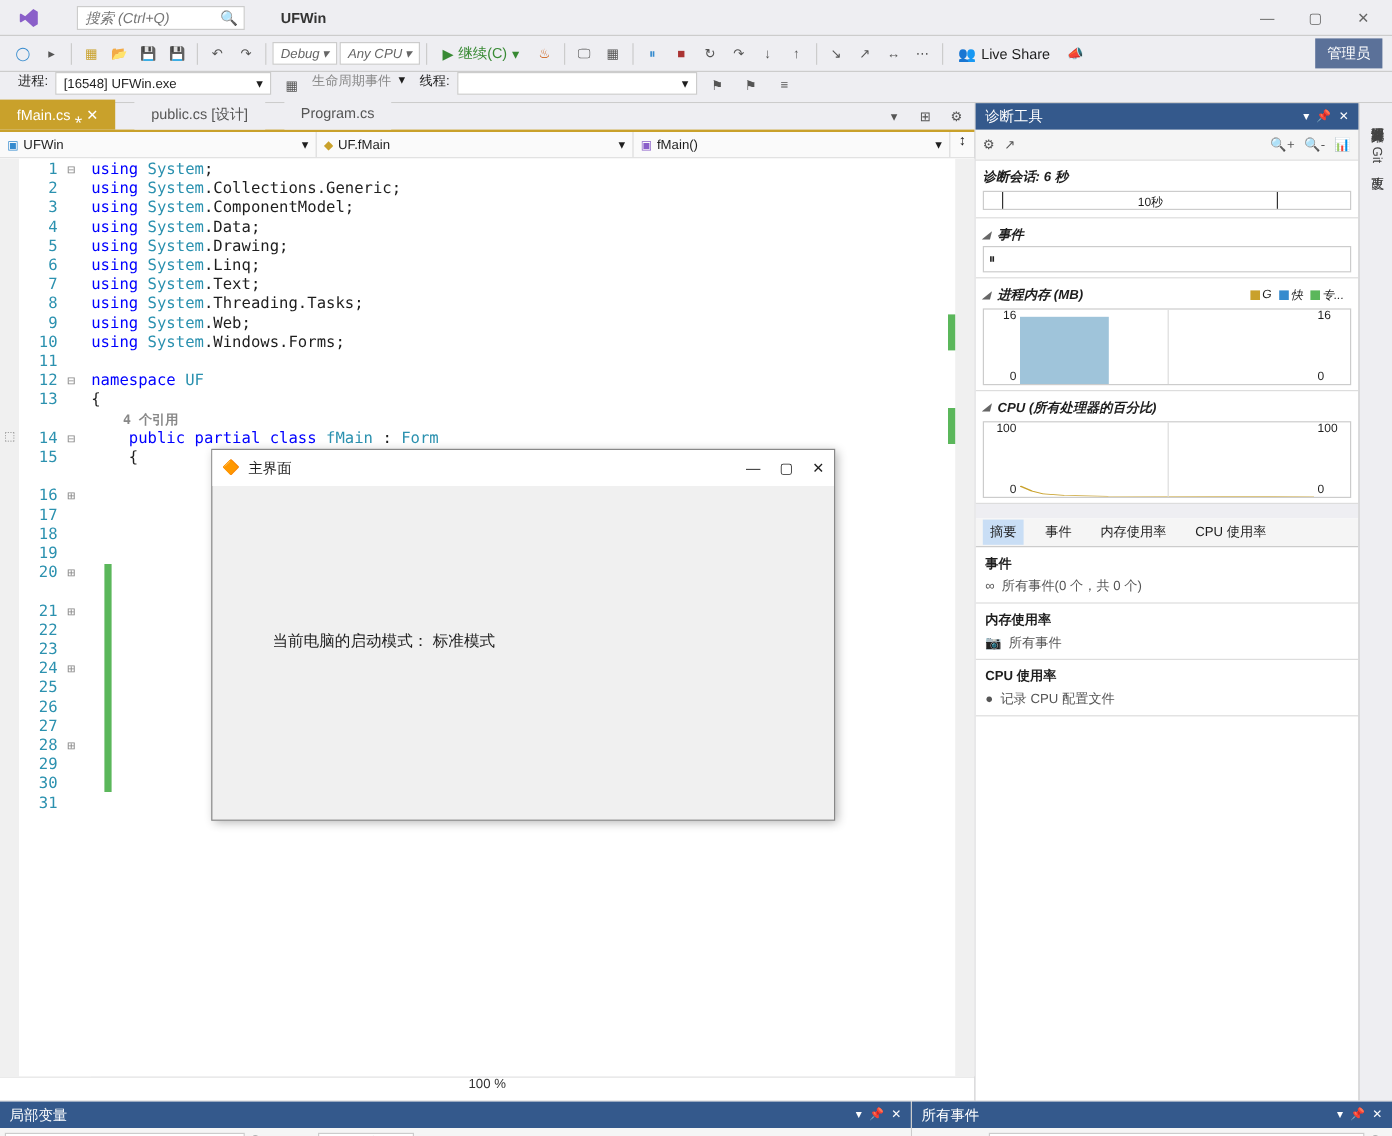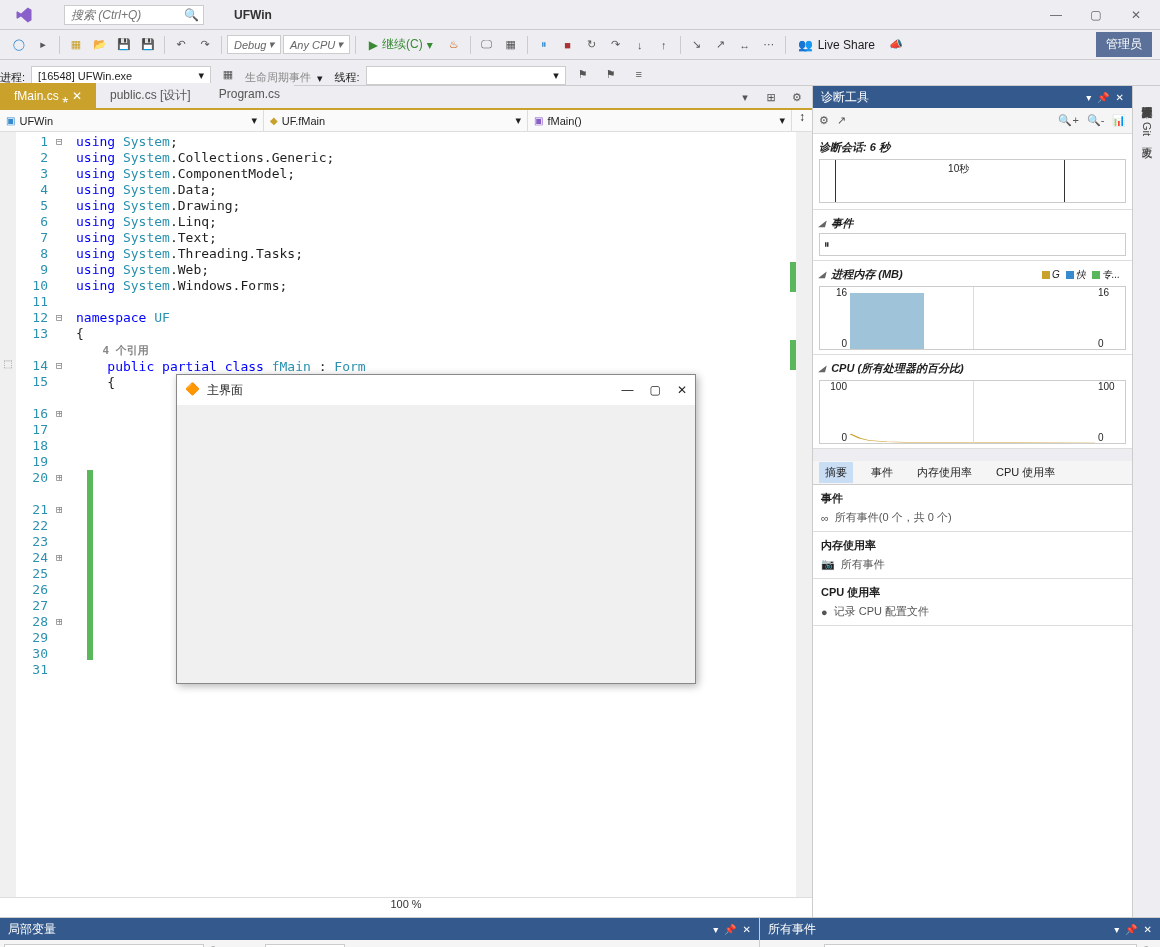--- a/index.html
+++ b/index.html
@@ -14,21 +14,21 @@
 .app-name { margin-left: 30px; color: #333; font-weight: bold; }
 .win-controls { margin-left: auto; display: flex; }
 .win-btn { width: 40px; height: 28px; display: flex; align-items: center; justify-content: center; cursor: pointer; color: #666; }
 .toolbar { height: 30px; background: #eeeef2; display: flex; align-items: center; padding: 0 8px; gap: 2px; border-bottom: 1px solid #ccc; }
 .tb-btn { width: 22px; height: 22px; display: flex; align-items: center; justify-content: center; cursor: pointer; color: #555; font-size: 11px; }
 .tb-dropdown { padding: 2px 6px; border: 1px solid #ccc; background: #fff; font-size: 11px; font-style: italic; color: #666; display: flex; align-items: center; gap: 2px; }
 .tb-sep { width: 1px; height: 18px; background: #ccc; margin: 0 3px; }
 .tb-text-btn { padding: 2px 8px; cursor: pointer; display: flex; align-items: center; gap: 4px; }
 .tb-continue { color: #388a34; }
 .admin-btn { background: #5b7199; color: #fff; padding: 4px 10px; margin-left: auto; }
-.toolbar2 { height: 26px; background: #eeeef2; display: flex; align-items: flex-end; padding: 0 0; gap: 6px; border-bottom: 1px solid #ccc; font-size: 11px; }
+.toolbar2 { height: 26px; background: #eeeef2; display: flex; align-items: flex-start; padding: 0 15px; gap: 6px; border-bottom: 1px solid #ccc; font-size: 11px; }
 .process-combo { border: 1px solid #ccc; background: #fff; padding: 2px 6px; width: 180px; display: flex; align-items: center; }
 .content-area { display: flex; height: calc(100% - 30px - 30px - 26px - 30px); }
 .editor-column { flex: 1; display: flex; flex-direction: column; min-width: 0; }
 .diag-column { width: 320px; display: flex; flex-direction: column; border-left: 1px solid #ccc; }
 .sidetab-column { width: 28px; background: #eeeef2; display: flex; flex-direction: column; align-items: center; border-left: 1px solid #ccc; }
 .sidetab { writing-mode: vertical-rl; padding: 12px 4px; font-size: 11px; color: #444; cursor: pointer; }
 .tabs-row { height: 24px; background: #eeeef2; display: flex; align-items: end; border-bottom: 2px solid #c9a12b; position: relative; }
 .doc-tab { padding: 4px 14px; background: #eeeef2; color: #555; cursor: pointer; font-size: 12px; }
 .doc-tab.active { background: #c9a12b; color: #fff; }
 .tab-icons { margin-left: auto; display: flex; gap: 4px; padding-right: 4px; color: #555; }
@@ -51,21 +51,21 @@
 .status-row { height: 20px; background: #fff; border-top: 1px solid #ddd; display: flex; align-items: center; padding: 0 6px; font-size: 11px; color: #555; gap: 12px; flex-direction: column; }
 .status-row .pct { color: #333; }
 .status-row .noissue { color: #388a34; display: flex; align-items: center; gap: 4px; }
 .status-row .spacer { flex: 1; }
 .diag-header { height: 22px; background: #34598c; color: #fff; display: flex; align-items: center; padding: 0 8px; font-size: 12px; position: relative; }
 .diag-header .hdr-icons { margin-left: auto; display: flex; gap: 6px; font-size: 10px; }
 .diag-toolbar { height: 26px; background: #f5f5f5; border-bottom: 1px solid #ddd; display: flex; align-items: center; padding: 0 6px; gap: 8px; font-size: 11px; color: #555; }
 .diag-body { background: #fff; flex: 1; overflow: auto; font-size: 11px; }
 .diag-section { border-bottom: 1px solid #ddd; padding: 4px 6px; }
 .diag-section .lbl { font-weight: bold; padding: 2px 0; display: flex; align-items: center; gap: 4px; font-style: italic; }
-.mini-timeline { height: 44px; background: #fff; border: 1px solid #ccc; margin: 2px 0; position: relative; }
+.mini-timeline { height: 16px; background: #fff; border: 1px solid #ccc; margin: 2px 0; position: relative; }
 .mini-tick { position: absolute; top: 0; width: 1px; height: 100%; background: #333; }
 .chart-box { height: 64px; border: 1px solid #ccc; background: #fff; margin-top: 2px; position: relative; display: flex; }
 .chart-box .yl { width: 30px; display: flex; flex-direction: column; justify-content: space-between; text-align: right; padding-right: 3px; font-size: 10px; }
 .chart-box .plot { flex: 1; position: relative; }
 .chart-box .yr { width: 30px; display: flex; flex-direction: column; justify-content: space-between; padding-left: 3px; font-size: 10px; }
 .area-fill { position: absolute; left: 0; top: 10%; width: 30%; bottom: 0; background: #9fc4da; }
 .cpu-line { position: absolute; left: 0; bottom: 0; width: 100%; height: 12px; }
 .cpu-path { fill: none; stroke: #c9a12b; stroke-width: 1; }
 .tabs-bottom { height: 24px; background: #f5f5f5; border-bottom: 1px solid #ccc; display: flex; align-items: center; padding: 0 6px; gap: 12px; font-size: 11px; }
 .tabs-bottom .tb-tab { padding: 3px 6px; cursor: pointer; }
@@ -158,21 +158,21 @@
     </div>
   <div class="tb-btn">⚑</div>
   <div class="tb-btn">⚑</div>
   <div class="tb-btn">≡</div>
 </div>
 
 <div class="content-area">
 
   <div class="editor-column">
     <div class="tabs-row">
-      <div id="doc-tabs" style="display: flex;">
+      <div id="doc-tabs" style="display: flex; gap: 16px;">
           <div class="doc-tab active">fMain.cs  ⁎ ✕</div>
           <div class="doc-tab">public.cs [设计]</div>
           <div class="doc-tab">Program.cs</div>
         </div>
       <div class="tab-icons">
         <span class="tb-btn">▾</span>
         <span class="tb-btn">⊞</span>
         <span class="tb-btn">⚙</span>
       </div>
     </div>
@@ -241,20 +241,21 @@
       <div class="app-dialog">
         <div class="dialog-title">
           <span class="icon">🔶</span>
           <span>主界面</span>
           <div class="dialog-controls">
             <span>—</span>
             <span>▢</span>
             <span>✕</span>
           </div>
         </div>
+        <div class="dialog-body">当前电脑的启动模式： 标准模式</div>
       </div>
     </div>
     <div class="status-row">
       <span class="pct">100 %</span>▾
       <span class="noissue">◯ <span>未找到相关问题</span></span>
       <span style="color:#c9a12b">✎▾</span>
       <span class="spacer"></span>
       <span>行: 12</span>
       <span>字符: 13</span>
       <span>空格</span>

